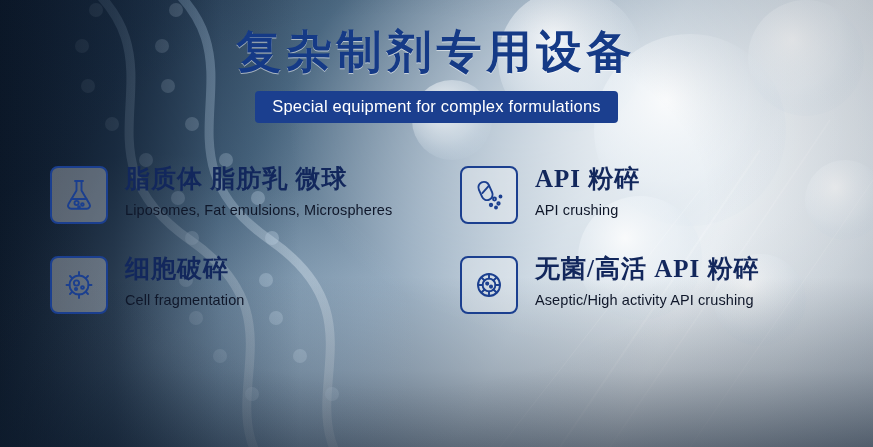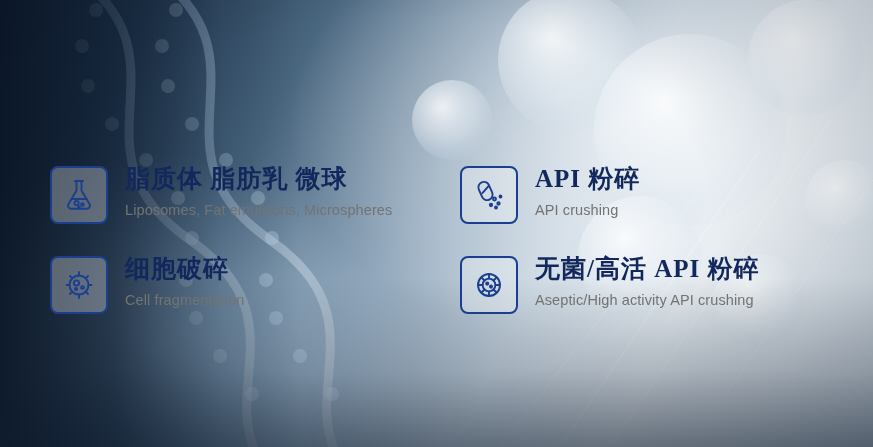--- a/index.html
+++ b/index.html
@@ -113,21 +113,21 @@
     font-weight: bold;
     font-size: 25px;
     color: #12275c;
     letter-spacing: 1px;
     line-height: 1.22;
     white-space: nowrap;
   }
   .label-en {
     margin-top: 7px;
     font-size: 14.5px;
-    color: #737373;
+    color: #0f172a;
     letter-spacing: 0.1px;
     white-space: nowrap;
   }
 </style>
 </head>
 <body>
 
 <div id="root">
 
   <div class="bg-base"></div>
@@ -213,20 +213,26 @@
       <path d="M610,447 L830,120" stroke-width="1.5"></path>
       <path d="M690,447 L873,180" stroke-width="1"></path>
       <path d="M500,447 L700,190" stroke-width="1"></path>
     </g>
   </svg>
 
   <div class="bg-left-dark"></div>
   <div class="bg-bottom-dark"></div>
   <div class="bg-vignette"></div>
 
+  <div class="header">
+    <div class="title-cn">复杂制剂专用设备</div>
+    <div class="subtitle-wrap">
+      <span class="title-en">Special equipment for complex formulations</span>
+    </div>
+  </div>
 
   <div class="grid">
 
     <div class="item">
       <div class="icon-box">
         <svg width="32" height="34" viewBox="0 0 32 34" fill="none" stroke="#1b3f8f" stroke-width="1.9" stroke-linecap="round" stroke-linejoin="round">
           <path d="M12 3h8"></path>
           <path d="M13.5 3v9.5L5.5 26a3.2 3.2 0 0 0 2.8 4.8h15.4A3.2 3.2 0 0 0 26.5 26l-8-13.5V3"></path>
           <path d="M8.6 21h14.8"></path>
           <circle cx="13.6" cy="25" r="2.1"></circle>

